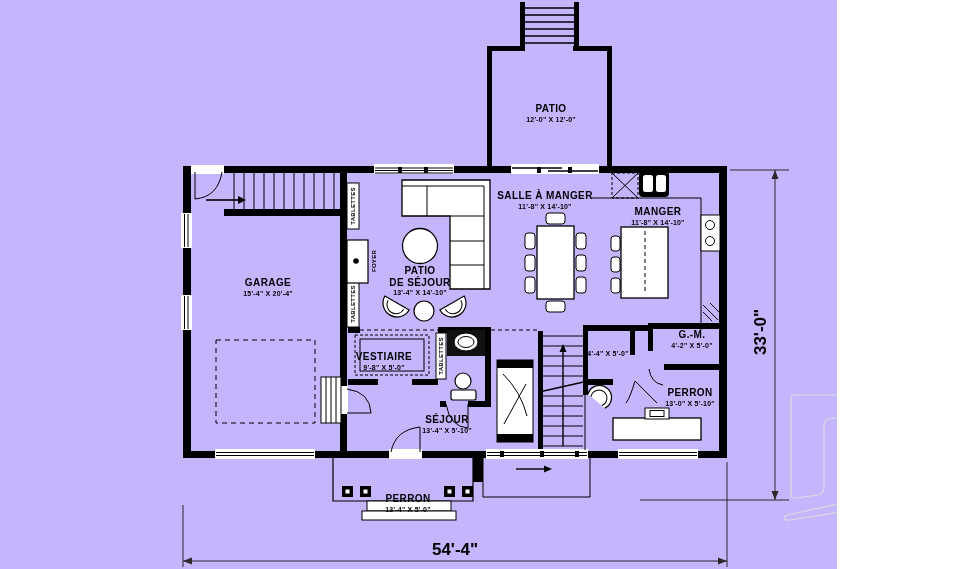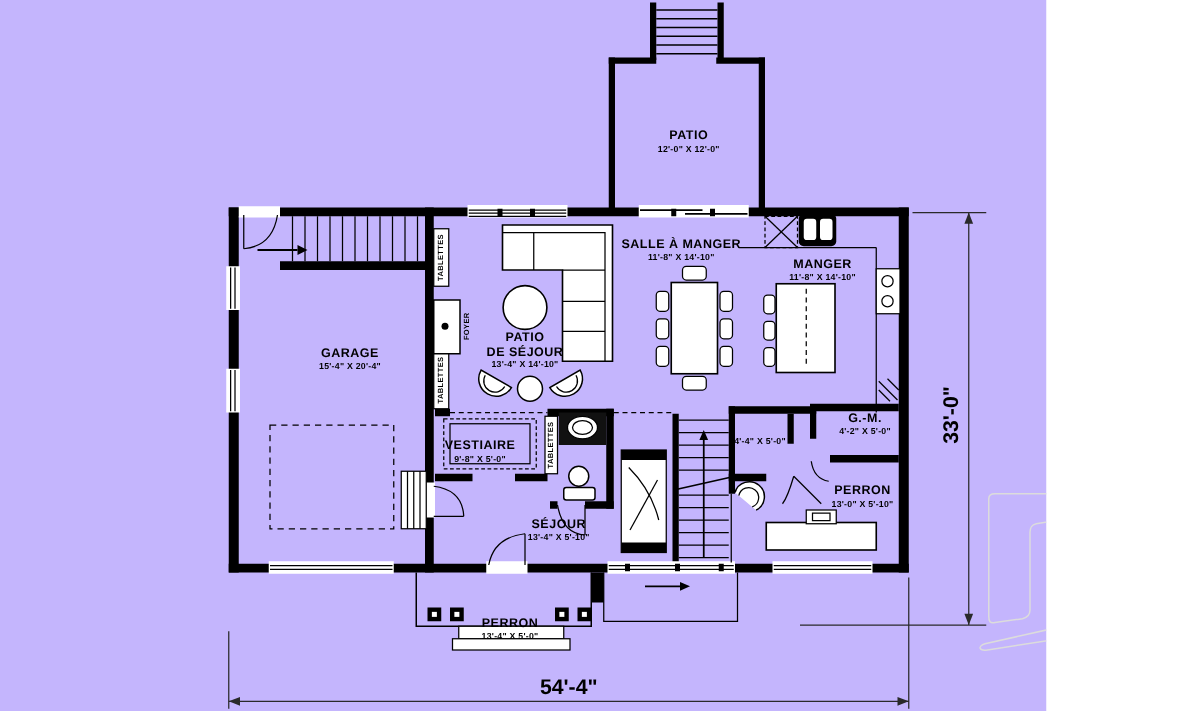--- a/index.html
+++ b/index.html
@@ -338,21 +338,21 @@
   <div class="lbl" style="left:545px;top:200px">
     <div class="rn">SALLE À MANGER</div>
     <div class="rd">11'-8" X 14'-10"</div>
   </div>
 
   <div class="lbl" style="left:658px;top:216px">
     <div class="rn">MANGER</div>
     <div class="rd">11'-8" X 14'-10"</div>
   </div>
 
-  <div class="lbl" style="left:280px;top:287px">
+  <div class="lbl" style="left:268px;top:287px">
     <div class="rn">GARAGE</div>
     <div class="rd">15'-4" X 20'-4"</div>
   </div>
 
   <div class="lbl" style="left:420px;top:280px">
     <div class="rn">PATIO</div>
     <div class="rn">DE SÉJOUR</div>
     <div class="rd">13'-4" X 14'-10"</div>
   </div>
 

